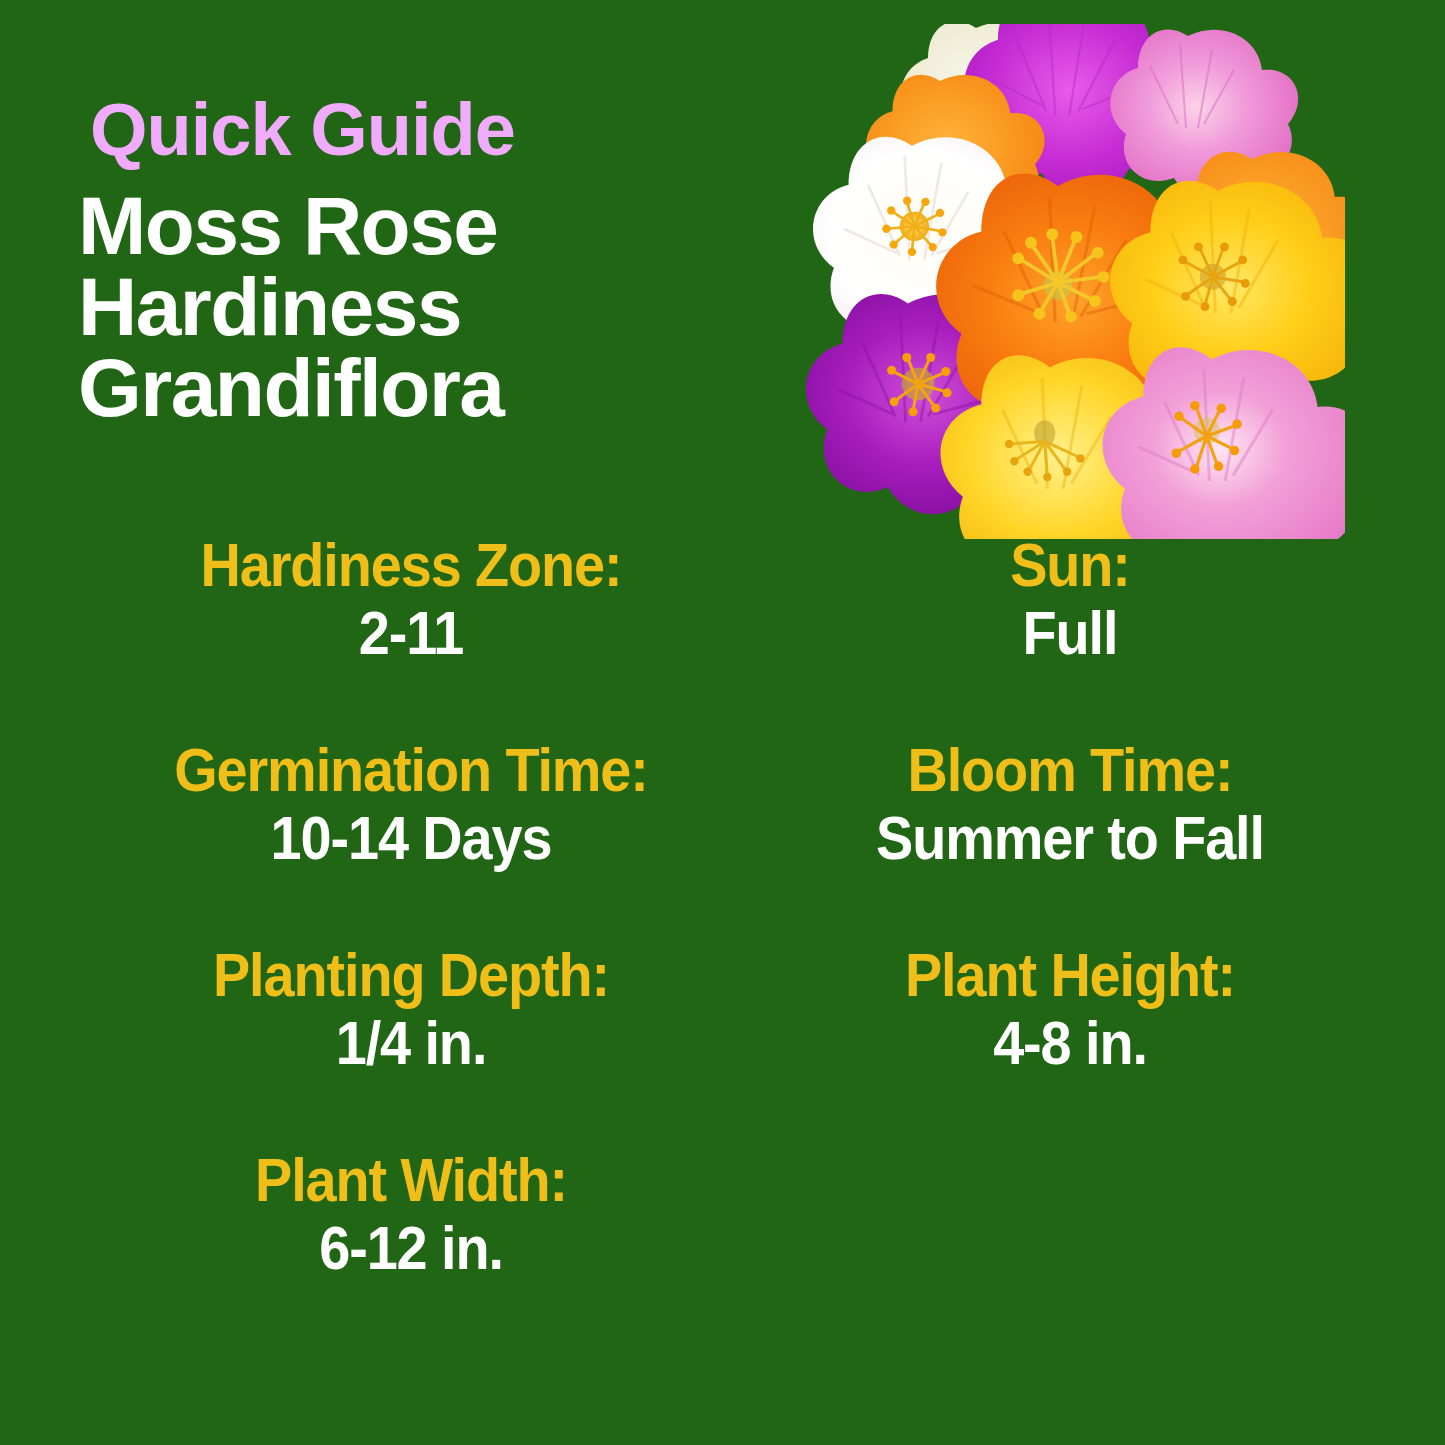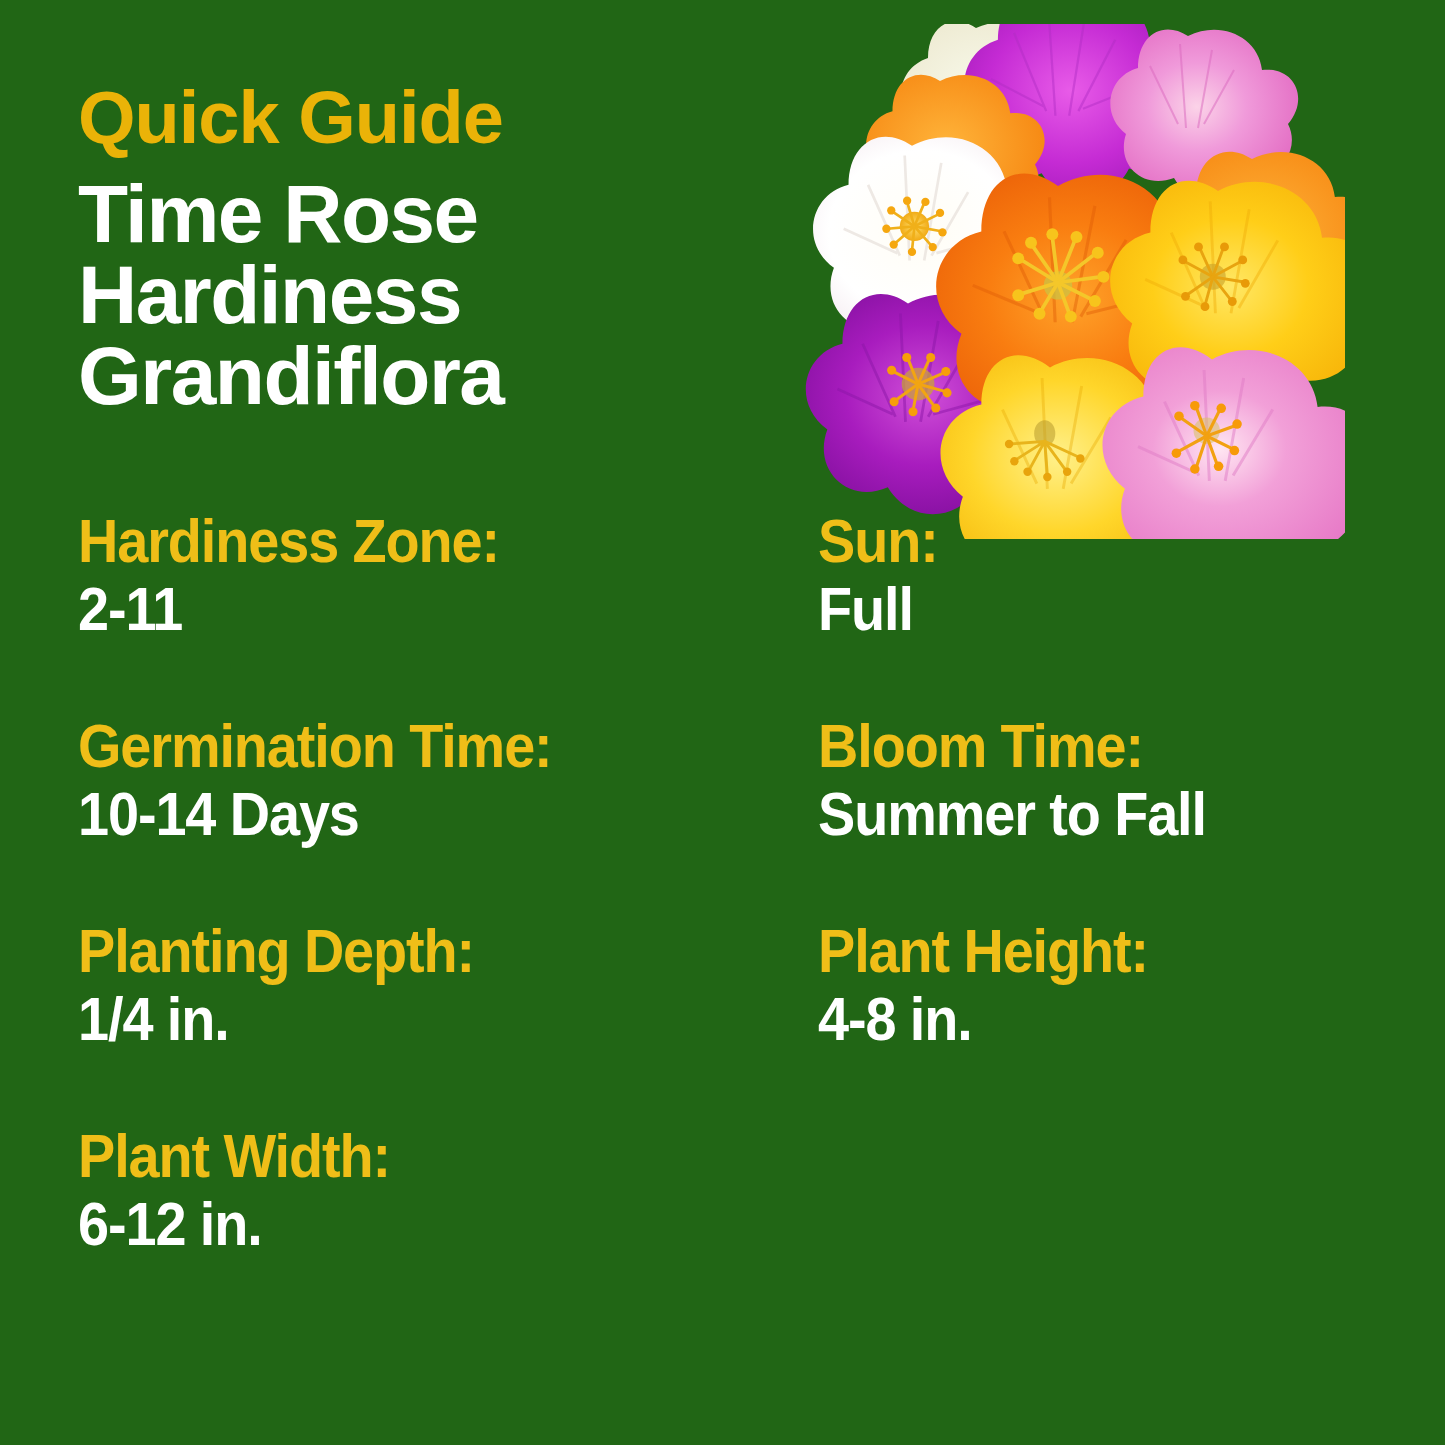--- a/index.html
+++ b/index.html
@@ -22,47 +22,48 @@
     position: absolute;
     left: 78px;
     top: 82px;
     width: 640px;
   }
   #eyebrow {
     font-family: "Liberation Sans", sans-serif;
     font-weight: bold;
     font-size: 74px;
     line-height: 0.98;
-    color: #eab308;
+    color: #f0abfc;
     letter-spacing: -1px;
-    margin: 0;
+    margin: 12px;
   }
   #title-block {
     margin-top: 18px;
   }
   .title-line {
     font-family: "Liberation Sans", sans-serif;
     font-weight: bold;
     font-size: 82px;
     line-height: 0.99;
     color: #FFFFFF;
     letter-spacing: -1.5px;
     white-space: nowrap;
     margin: 0;
   }
 
   
   #specs {
     position: absolute;
     left: 78px;
-    top: 510px;
+    top: 534px;
     width: 1300px;
     display: grid;
     grid-template-columns: 740px 560px;
     grid-auto-rows: 205px;
+    text-align: center;
   }
   .spec {
     position: relative;
   }
   .spec-label {
     font-family: "Liberation Sans", sans-serif;
     font-weight: bold;
     font-size: 62px;
     line-height: 1.0;
     color: #EFBE18;
@@ -369,21 +370,21 @@
             </g>
           </g>
         </g>
       </g>
     </svg>
   </div>
 
   <div id="header">
     <p id="eyebrow">Quick Guide</p>
     <div id="title-block">
-      <p class="title-line">Time Rose</p>
+      <p class="title-line">Moss Rose</p>
       <p class="title-line">Hardiness</p>
       <p class="title-line">Grandiflora</p>
     </div>
   </div>
 
   <div id="specs">
 
     <div class="spec">
       <p class="spec-label">Hardiness Zone:</p>
       <p class="spec-value">2-11</p>

